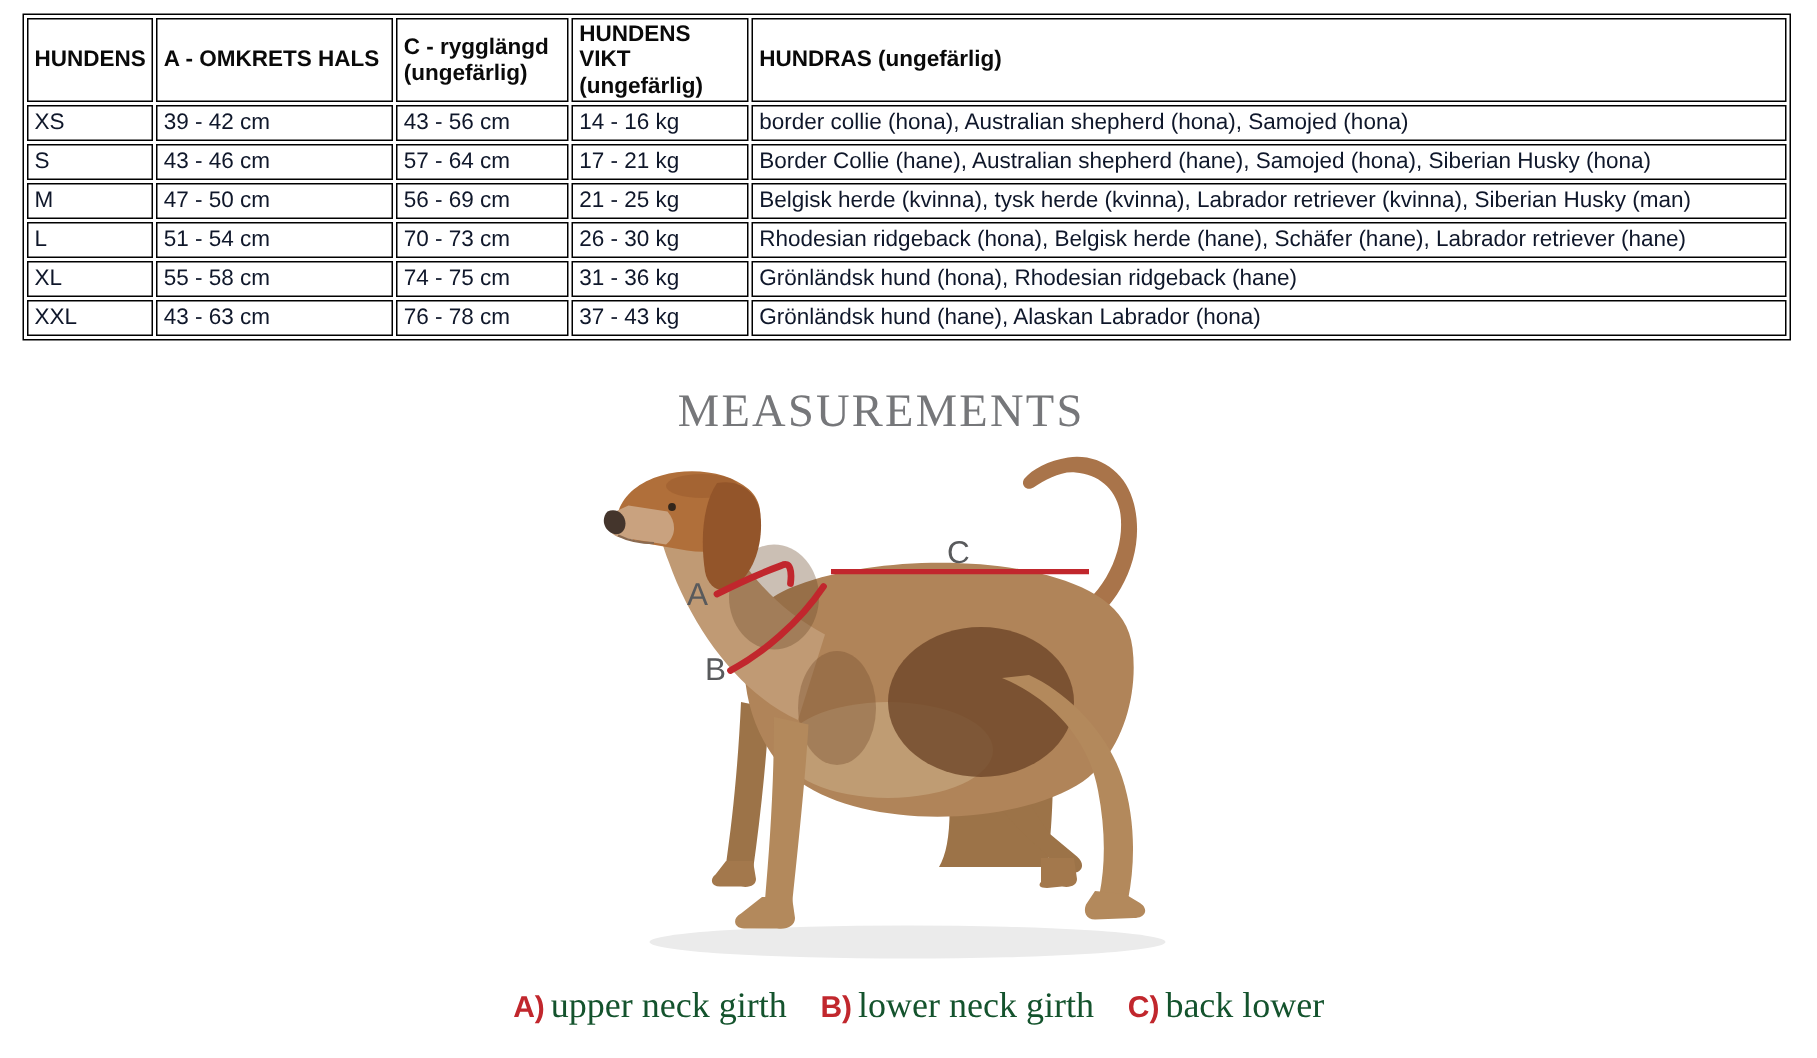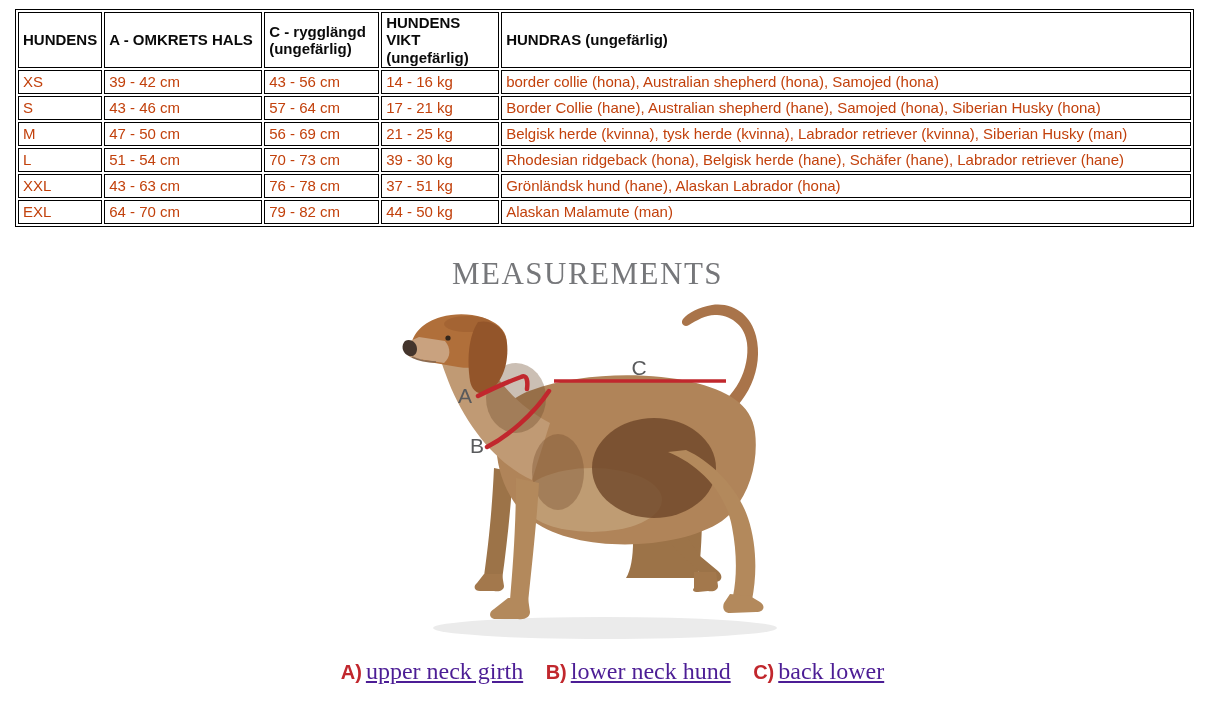--- a/index.html
+++ b/index.html
@@ -4,40 +4,40 @@
 <style>
   html,body{margin:0;padding:0;background:#fff;}
   #screen{position:relative;width:1211px;height:705px;background:#ffffff;overflow:hidden;
           font-family:"Liberation Sans",sans-serif;}
 
   
   table.size-chart{position:absolute;left:15px;top:9px;width:1179px;
     border-collapse:separate;border-spacing:2px;border:1px solid #000;background:#fff;}
   table.size-chart th, table.size-chart td{
     border:1px solid #000;padding:1px 4px;text-align:left;vertical-align:middle;
-    font-size:15px;color:#c2410c;background:#fff;height:20px;white-space:nowrap;}
+    font-size:15px;color:#0f172a;background:#fff;height:20px;white-space:nowrap;}
   table.size-chart th{font-weight:bold;color:#0a0a0a;line-height:1.15;white-space:normal;height:32px;}
   col.c-size{width:84px;} col.c-neck{width:158px;} col.c-back{width:115px;}
   col.c-weight{width:118px;} col.c-breeds{width:auto;}
 
   
   .diagram-title{position:absolute;top:256px;left:0;width:100%;text-align:center;
     transform:translateX(-18px);
     font-family:"Liberation Serif",serif;font-size:31px;font-weight:400;
     color:#76777a;letter-spacing:1.5px;}
 
   
   .dog-figure{position:absolute;left:393px;top:296px;width:412px;height:352px;}
 
   
   .legend{position:absolute;top:653px;left:0;width:100%;text-align:center;
     transform:translateX(7px);line-height:36px;}
   .legend-item{margin:0 9px;white-space:nowrap;}
   .legend-key{font-family:"Liberation Sans",sans-serif;font-weight:bold;font-size:20px;color:#c1272d;}
-  .legend-label{font-family:"Liberation Serif",serif;font-size:24px;color:#4c1d95;margin-left:4px;text-decoration:underline;}
+  .legend-label{font-family:"Liberation Serif",serif;font-size:24px;color:#14532d;margin-left:4px;}
 </style>
 </head>
 <body>
 
 <div id="screen">
 
   <table class="size-chart">
     <colgroup>
       <col class="c-size">
         <col class="c-neck">
@@ -73,36 +73,36 @@
         <td>M</td>
         <td>47 - 50 cm</td>
         <td>56 - 69 cm</td>
         <td>21 - 25 kg</td>
         <td>Belgisk herde (kvinna), tysk herde (kvinna), Labrador retriever (kvinna), Siberian Husky (man)</td>
       </tr>
       <tr>
         <td>L</td>
         <td>51 - 54 cm</td>
         <td>70 - 73 cm</td>
-        <td>39 - 30 kg</td>
+        <td>26 - 30 kg</td>
         <td>Rhodesian ridgeback (hona), Belgisk herde (hane), Schäfer (hane), Labrador retriever (hane)</td>
+      </tr>
+      <tr>
+        <td>XL</td>
+        <td>55 - 58 cm</td>
+        <td>74 - 75 cm</td>
+        <td>31 - 36 kg</td>
+        <td>Grönländsk hund (hona), Rhodesian ridgeback (hane)</td>
       </tr>
       <tr>
         <td>XXL</td>
         <td>43 - 63 cm</td>
         <td>76 - 78 cm</td>
-        <td>37 - 51 kg</td>
+        <td>37 - 43 kg</td>
         <td>Grönländsk hund (hane), Alaskan Labrador (hona)</td>
-      </tr>
-      <tr>
-        <td>EXL</td>
-        <td>64 - 70 cm</td>
-        <td>79 - 82 cm</td>
-        <td>44 - 50 kg</td>
-        <td>Alaskan Malamute (man)</td>
       </tr>
     </tbody>
   </table>
 
   <div class="diagram-title">MEASUREMENTS</div>
 
   <svg class="dog-figure" viewBox="393 296 412 352" xmlns="http://www.w3.org/2000/svg">
 
     <ellipse cx="605" cy="628" rx="172" ry="11" fill="#ebebeb"></ellipse>
 
@@ -179,20 +179,20 @@
       <text text-anchor="end" x="484" y="453" fill="#595a5c">B</text>
       <text text-anchor="middle" x="639" y="375" fill="#595a5c">C</text>
     </g>
   </svg>
 
   <div class="legend">
     <span class="legend-item">
       <span class="legend-key">A)</span><span class="legend-label">upper neck girth</span>
     </span>
     <span class="legend-item">
-      <span class="legend-key">B)</span><span class="legend-label">lower neck hund</span>
+      <span class="legend-key">B)</span><span class="legend-label">lower neck girth</span>
     </span>
     <span class="legend-item">
       <span class="legend-key">C)</span><span class="legend-label">back lower</span>
     </span>
   </div>
 
 </div>
 
 </body></html>

